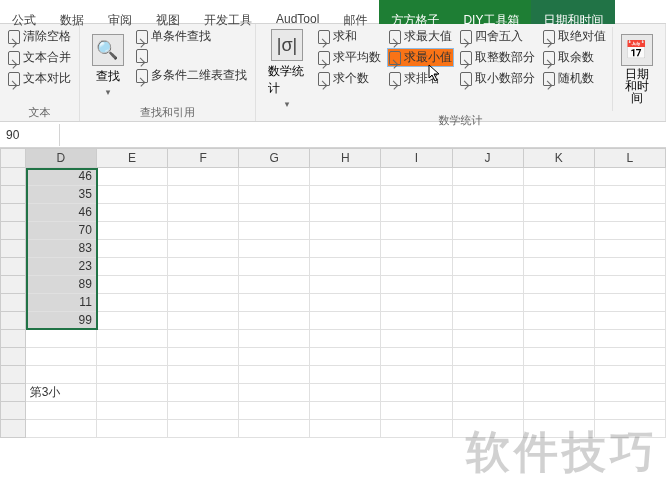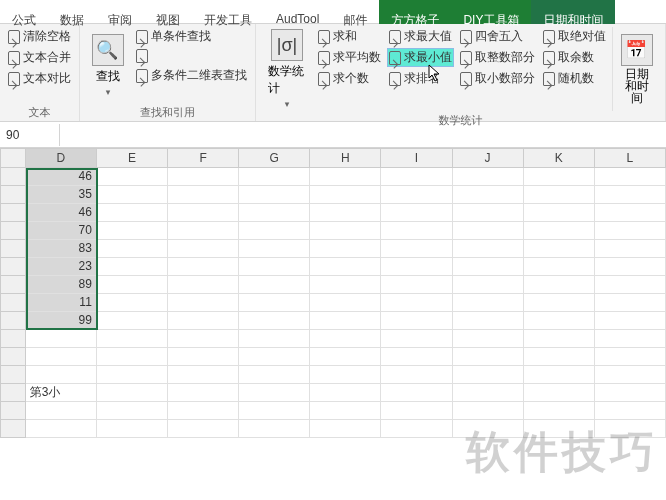--- a/index.html
+++ b/index.html
@@ -7,21 +7,21 @@
 .tabs{display:flex;background:#fff;height:24px;font-size:12px;border-bottom:1px solid #d4d4d4}
 .tab{padding:12px 12px;color:#444;cursor:pointer;white-space:nowrap}
 .tab.green{background:#1e7e34;color:#fff}
 .tab.active{background:#217346;color:#fff}
 .ribbon{display:flex;background:#f3f3f3;height:98px;border-bottom:1px solid #d4d4d4;font-size:12px}
 .group{display:flex;flex-direction:column;padding:3px 6px 1px 6px;border-right:1px solid #e0e0e0;height:100%}
 .group-body{display:flex;flex:1;gap:4px}
 .group-label{text-align:center;color:#666;font-size:11px;padding-top:2px}
 .vstack{display:flex;flex-direction:column;gap:2px}
 .cmd{display:flex;align-items:center;gap:3px;padding:1px 2px;cursor:pointer;white-space:nowrap;color:#333}
-.cmd.hover{background:#5eead4;border:1px solid #8cbce6;padding:0 1px}
+.cmd.hover{background:#f97316;border:1px solid #8cbce6;padding:0 1px}
 .bk{width:12px;height:14px;border:1.5px solid #666;border-radius:2px 2px 1px 1px;position:relative;flex-shrink:0}
 .bk::after{content:"";position:absolute;bottom:-1px;left:1px;width:6px;height:5px;border-top:1.5px solid #666;border-right:1.5px solid #666;transform:rotate(45deg) translate(1px,2px)}
 .bigbtn{display:flex;flex-direction:column;align-items:center;justify-content:center;padding:2px 6px;cursor:pointer;gap:2px}
 .bigicon{width:32px;height:32px;background:#e8e8e8;border:1px solid #999;display:flex;align-items:center;justify-content:center;font-size:18px;color:#444}
 .drop{font-size:9px;color:#666}
 .formula-bar{display:flex;align-items:center;height:26px;border-bottom:1px solid #d4d4d4;font-size:12px}
 .namebox{width:60px;padding:4px 6px;border-right:1px solid #d4d4d4;color:#333}
 .fx-area{flex:1;padding:4px}
 .grid{position:relative}
 .hdr-row{display:flex;height:20px}

